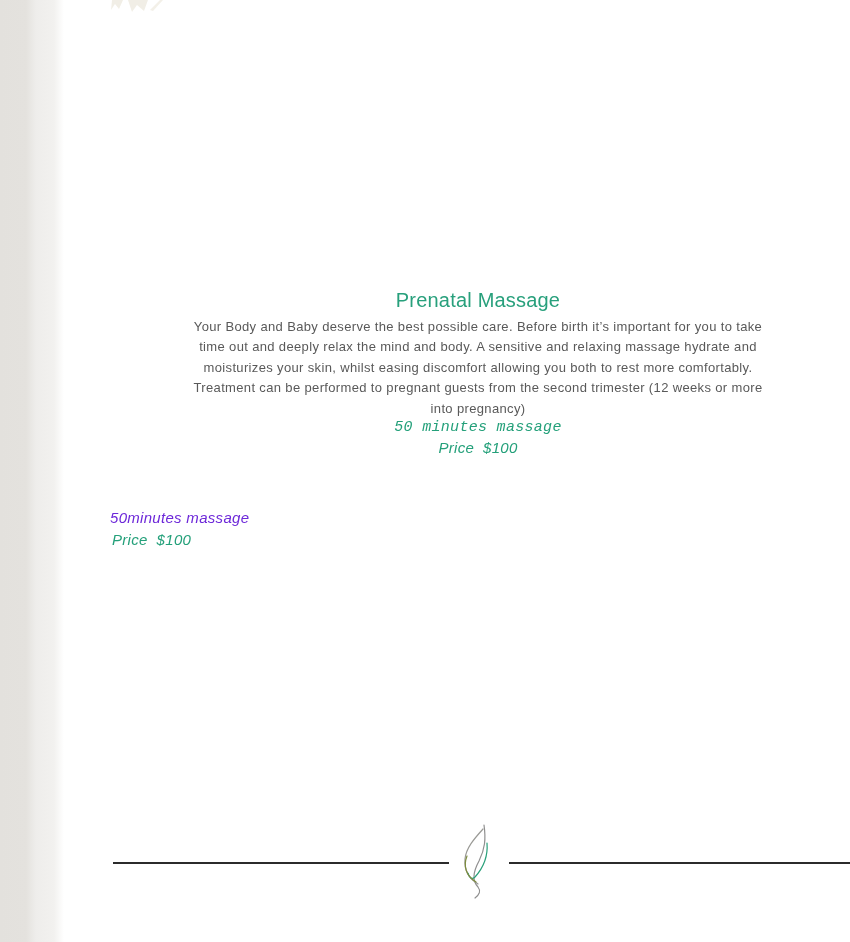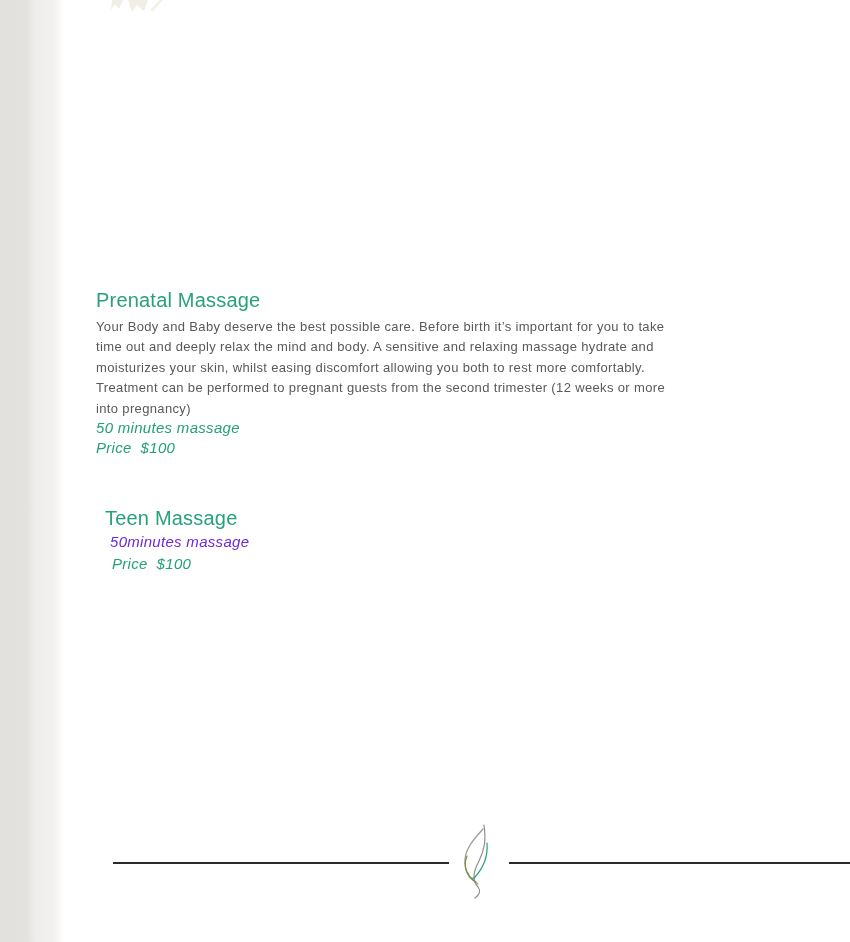--- a/index.html
+++ b/index.html
@@ -29,23 +29,23 @@
     line-height:24px;
   }
   .svc .desc{
     margin:0;white-space:pre-wrap;
     font-size:13px;line-height:20.4px;letter-spacing:.35px;
   }
   .svc .dur,.svc .price{
     margin:0;white-space:pre-wrap;font-style:italic;
     font-size:15px;line-height:19px;letter-spacing:.3px;
   }
-  .svc-0{left:96px;top:288px;width:724px;}
+  .svc-0{left:116px;top:288px;width:724px;text-align:center;}
   .svc-0 h2{margin-bottom:5px;}
-  .svc-0 .dur{margin-top:-1px;}
+  .svc-0 .dur{margin-top:-1px;font-family:Liberation Mono, monospace;}
   .svc-0 .price{margin-top:1px;}
 
   .svc-1{left:105px;top:506px;width:640px;}
   .svc-1 .desc{margin-left:1px;}
   .svc-1 .dur{margin-top:2px;margin-left:5px;}
   .svc-1 .price{margin-top:3px;margin-left:7px;}
 
   
   .divider-line{position:absolute;top:862px;height:2px;background:#2b2b2b;}
   .line-left{left:113px;width:336px;}
@@ -70,21 +70,20 @@
     <p class="desc" style="color:#595959">Your Body and Baby deserve the best possible care. Before birth it’s important for you to take
 time out and deeply relax the mind and body. A sensitive and relaxing massage hydrate and
 moisturizes your skin, whilst easing discomfort allowing you both to rest more comfortably.
 Treatment can be performed to pregnant guests from the second trimester (12 weeks or more
 into pregnancy)</p>
     <p class="dur" style="color:#24a07a">50 minutes massage</p>
     <p class="price" style="color:#24a07a">Price  $100</p>
   </section>
 
   <section class="svc svc-1">
-    <h2 style="color:#28a07c">Teen Massage</h2>
     <p class="dur" style="color:#6d28d9">50minutes massage</p>
     <p class="price" style="color:#24a07a">Price  $100</p>
   </section>
 
   <footer>
     <span class="divider-line line-left"></span>
     <svg class="leaf" width="40" height="76" viewBox="0 0 40 76" fill="none">
       <path d="M25,2 C27,16 26,26 20,38 C14,49 13,58 19,64 C22,68 21,71 16,75" stroke="#8f8f8f" stroke-width="1.2" stroke-linecap="round"></path>
       <path d="M24,6 C15,16 7,25 6,36 C5,48 11,56 19,61" stroke="#9a9a96" stroke-width="1.2" stroke-linecap="round"></path>
       <path d="M28,20 C29,32 25,44 16,54 C13,57 10,55 9,50" stroke="#2aa07a" stroke-width="1.2" stroke-linecap="round"></path>

